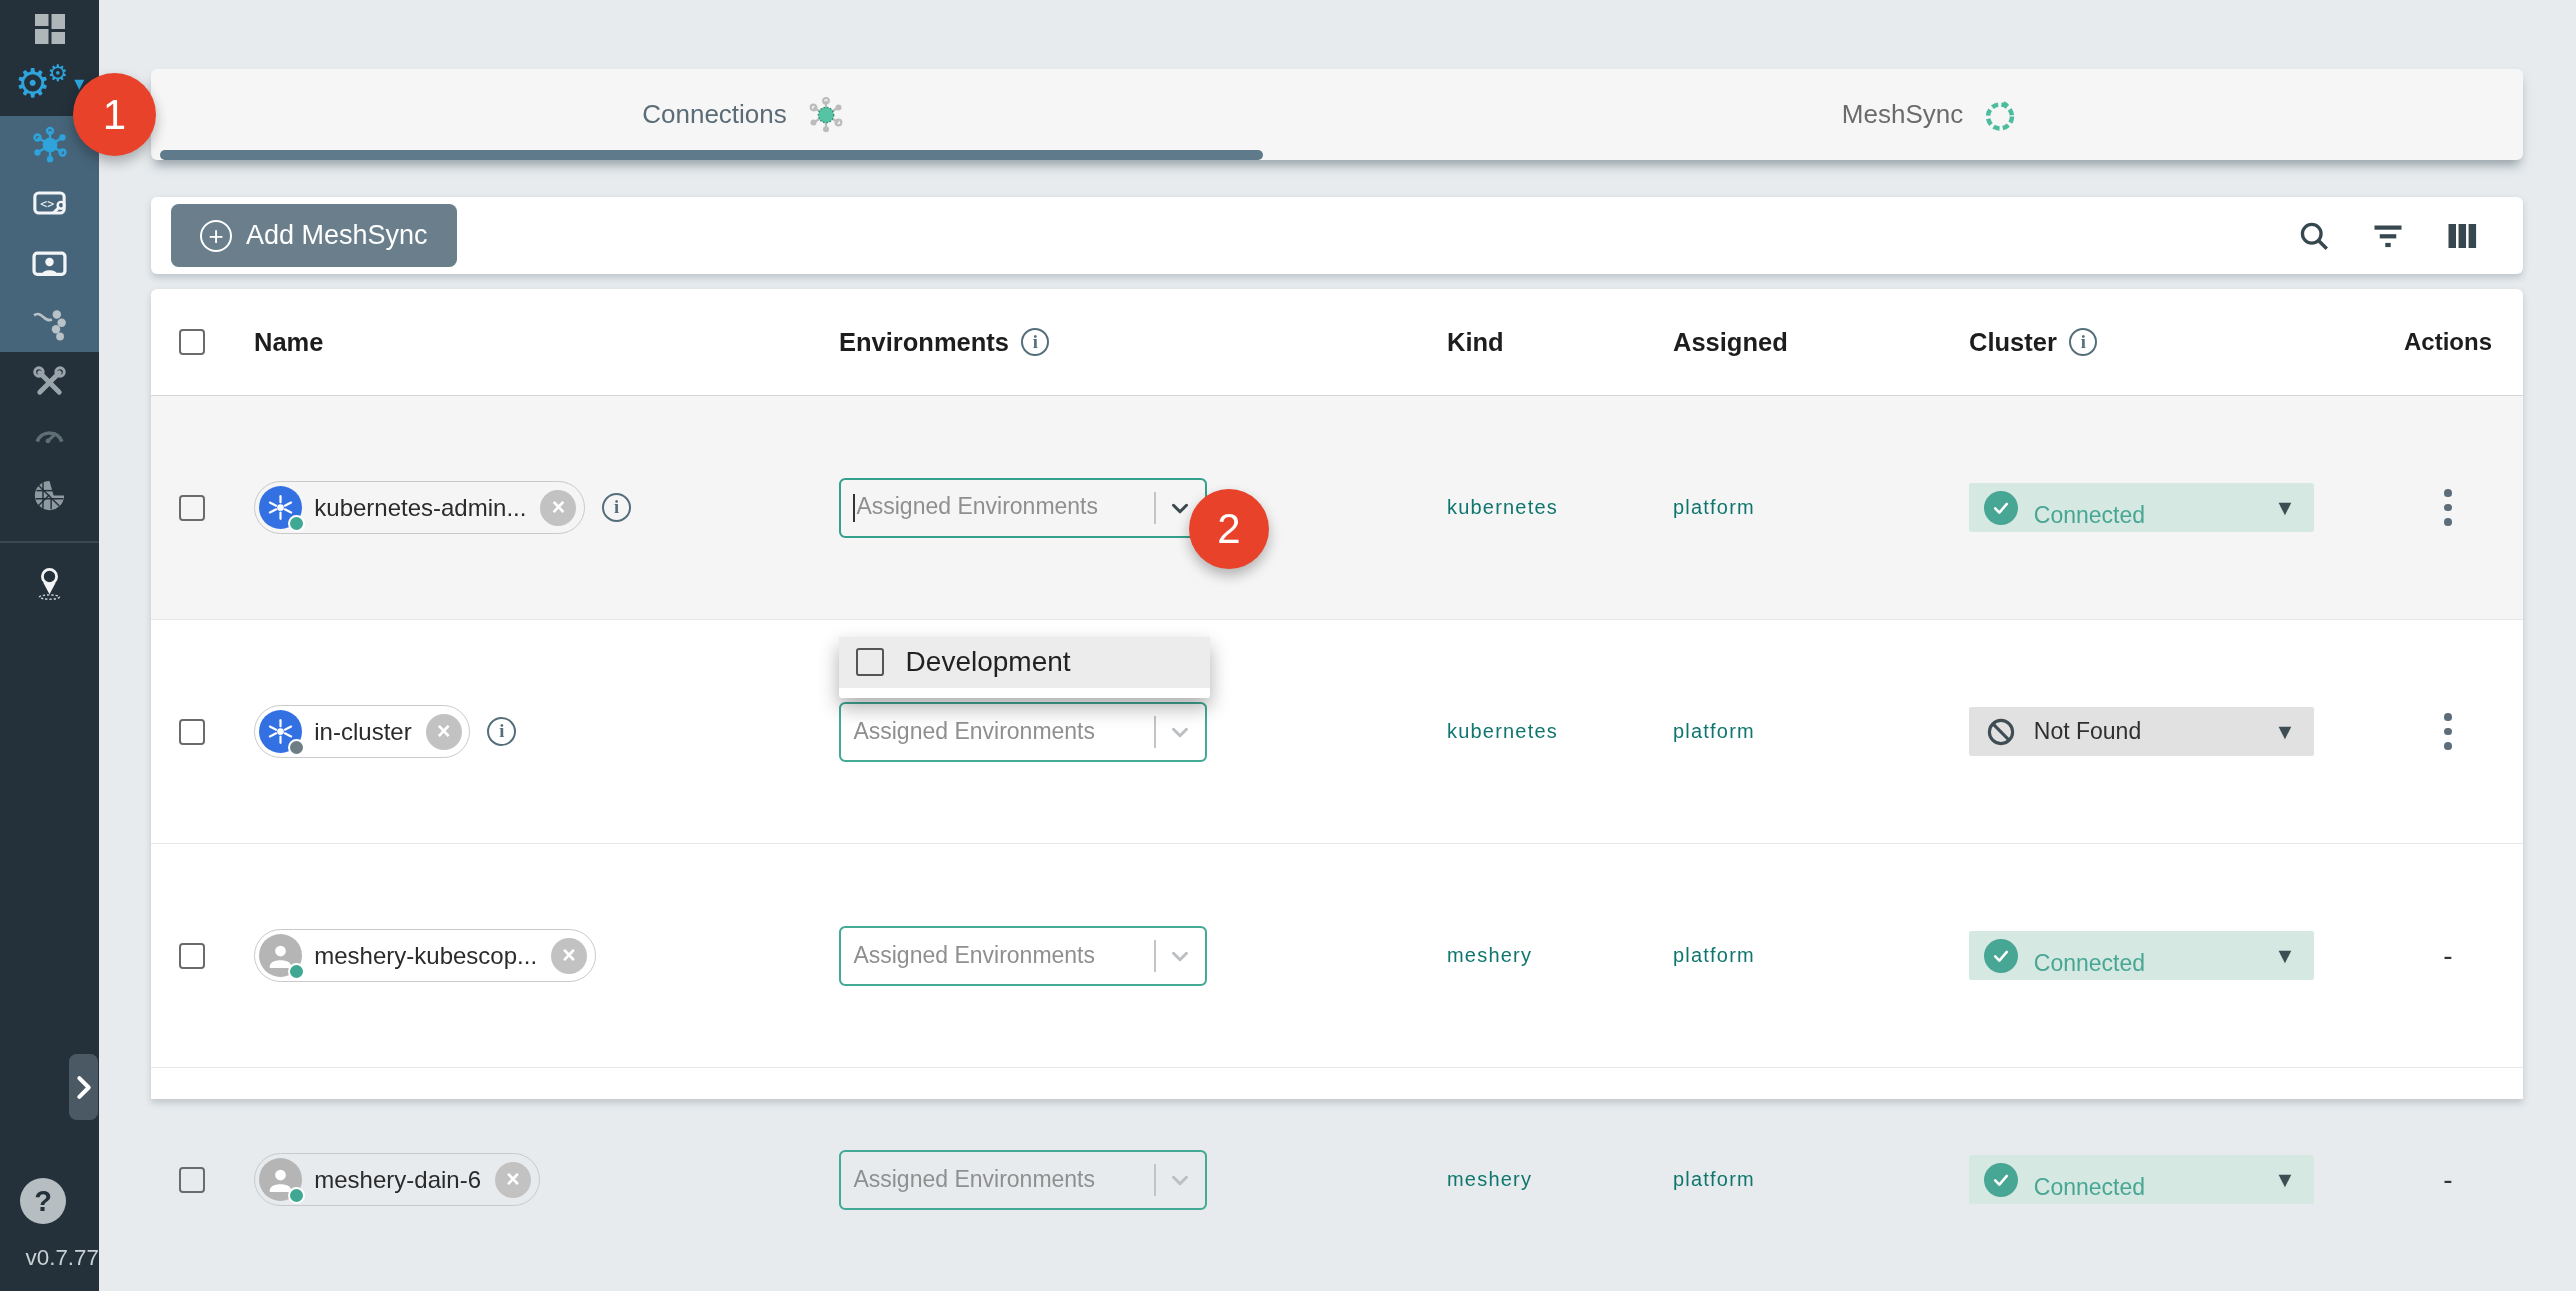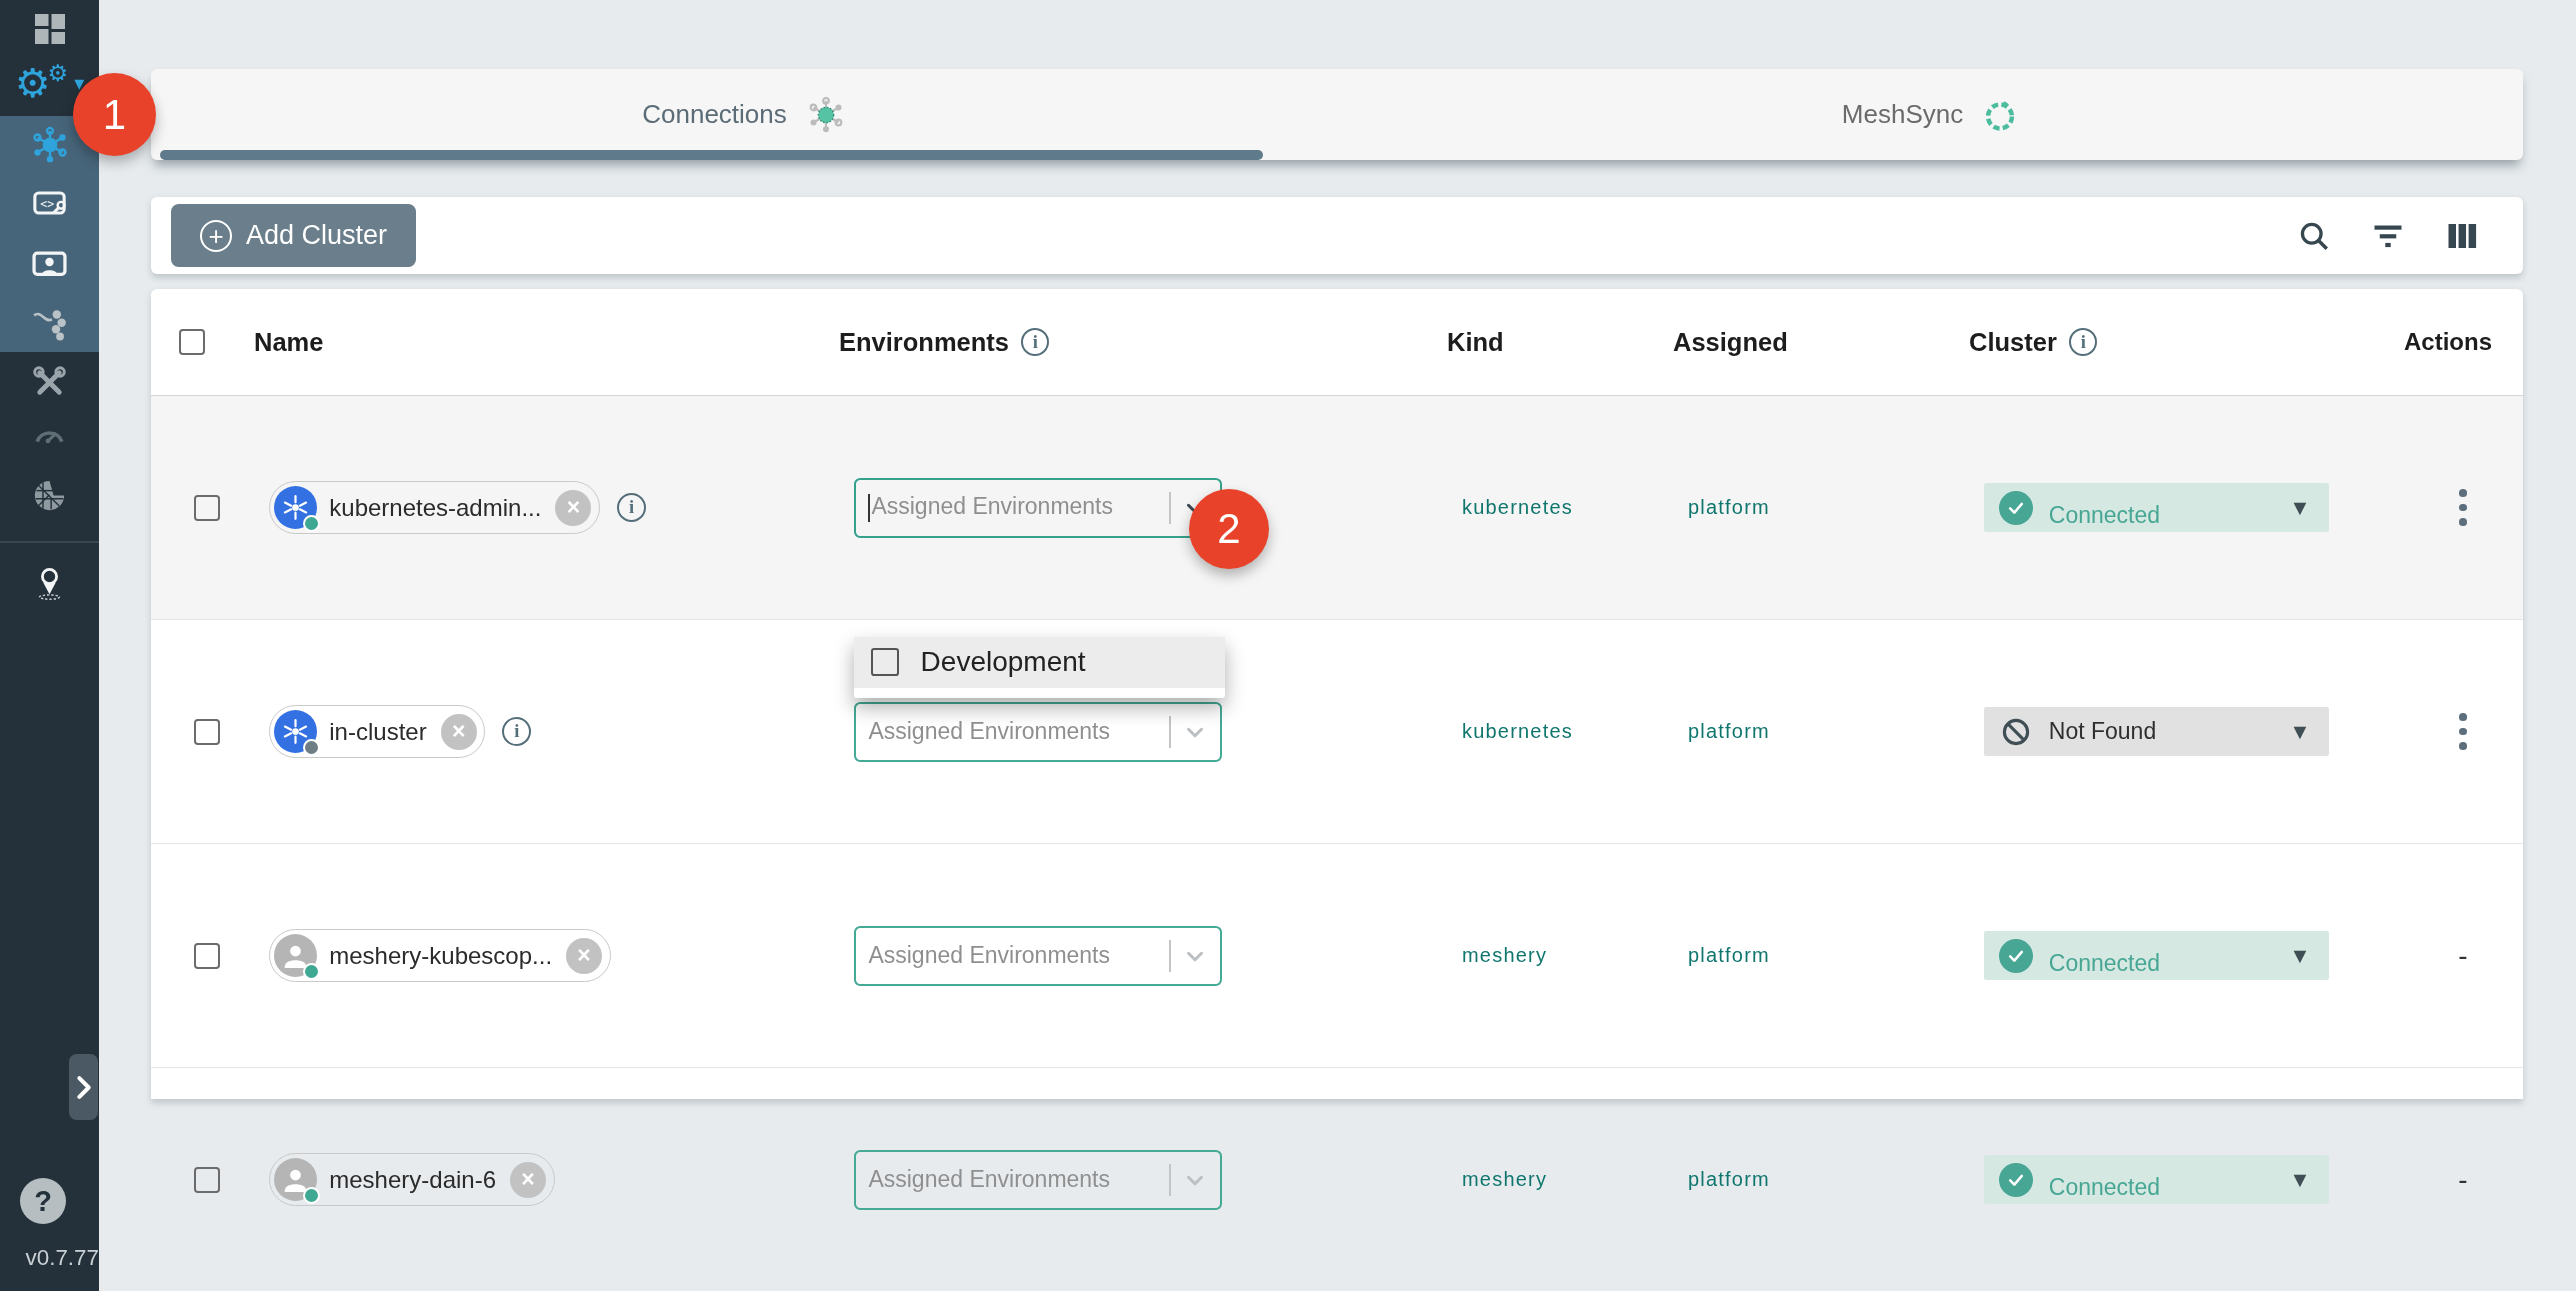--- a/index.html
+++ b/index.html
@@ -33,21 +33,21 @@
   .toolbar-icons { margin-left:auto; margin-right:43px; display:flex; align-items:center; gap:37px; }
   .tool-icon { width:37px; height:37px; display:flex; align-items:center; justify-content:center; }
 
   
   .table-card { position:absolute; left:151px; top:289px; width:2372px; height:810px; background:#fff; border-radius:6.2px 6.2px 0 0; box-shadow:0 3.1px 6.2px rgba(80,95,105,.25); z-index:3; }
   .tgrid { display:grid; grid-template-columns:103px 585px 608px 226px 296px 405px 148px; align-items:center; }
   .thead { height:107px; border-bottom:1.5px solid #d6d6d6; font-weight:bold; font-size:25.5px; color:#1d1d1d; }
   .th { display:flex; align-items:center; gap:12.4px; }
   .th-check { justify-content:flex-start; padding-left:28px; }
   .th-actions { justify-content:center; font-size:24px; }
-  .trow { height:224px; border-bottom:1.5px solid #e6e6e6; position:relative;padding-left:15px; }
+  .trow { height:224px; border-bottom:1.5px solid #e6e6e6; position:relative; }
   .row-active { background:#f5f5f5; }
 
   .checkbox { width:26px; height:26px; border:2.3px solid #6b6b6b; border-radius:3.9px; background:transparent; }
   .cell-check { padding-left:28px; }
 
   .cell-name { display:flex; align-items:center; gap:17px; }
   .name-chip { display:inline-flex; align-items:center; height:53px; border:1.5px solid #c9c9c9; border-radius:28px; padding:0 7.7px 0 3.9px; background:transparent; }
   .avatar { position:relative; width:43px; height:43px; border-radius:50%; display:flex; align-items:center; justify-content:center; flex:none; }
   .avatar-k8s { background:#3371e3; }
   .avatar-meshery { background:#b5b5b5; }
@@ -250,21 +250,21 @@
           <path d="M14.5 3.5 q2 0.8 3 2.2" fill="none" stroke="#4bbd9e" stroke-width="1.4"></path>
         </svg>
       </div>
     </div>
     <div class="tab-indicator"></div>
   </div>
 
   <div class="toolbar-card">
     <button class="add-btn">
       <span class="plus-circle">+</span>
-      <span>Add Cluster</span>
+      <span>Add MeshSync</span>
     </button>
     <div class="toolbar-icons">
       <div class="tool-icon">
         <svg width="36" height="36" viewBox="0 0 24 24">
           <circle cx="10.5" cy="10.5" r="6.2" fill="none" stroke="#37474f" stroke-width="2.2"></circle>
           <line x1="15" y1="15" x2="20.5" y2="20.5" stroke="#37474f" stroke-width="2.4"></line>
         </svg>
       </div>
       <div class="tool-icon">
         <svg width="36" height="36" viewBox="0 0 24 24">

